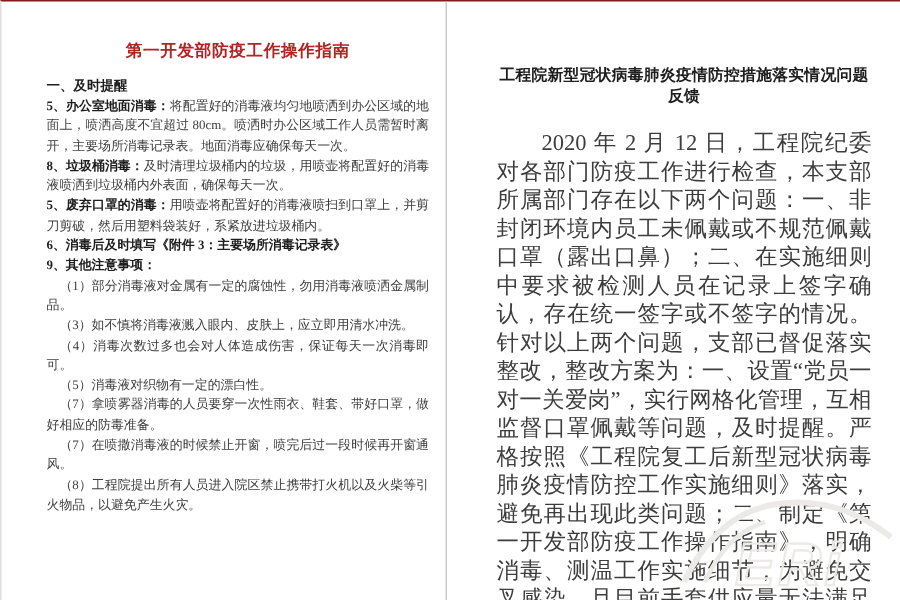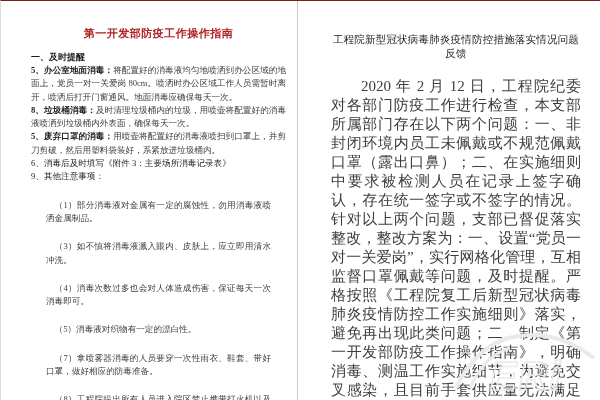--- a/index.html
+++ b/index.html
@@ -26,33 +26,33 @@
     font-size:11px;font-weight:bold;color:#b22323;letter-spacing:0.5px;
   }
   .sec-heading{
     margin:0;font-size:9px;line-height:14px;font-weight:bold;color:#1e1e1e;
   }
   .item{
     margin:0;font-size:8.6px;line-height:13.3px;color:#3d3d3d;
     text-align:justify;
   }
   .item b{color:#1e1e1e;}
-  .item.bold-line{font-weight:normal;color:#1e1e1e;}
+  .item.bold-line{font-weight:bold;color:#1e1e1e;}
   .note{
-    margin:15px;font-size:8.6px;line-height:13.3px;color:#3d3d3d;
+    margin:0;font-size:8.6px;line-height:13.3px;color:#3d3d3d;
     text-indent:1em;text-align:justify;
   }
   
   .page-right{
     position:absolute;left:297px;top:0;width:303px;height:400px;
     box-sizing:border-box;padding:32px 20px 0 33px;
   }
   .rtitle{
-    margin:0 0 16px 0;text-align:center;
-    font-size:10.5px;font-weight:normal;color:#1e1e1e;letter-spacing:0.2px;
+    margin:10px 0 16px 0;text-align:center;
+    font-size:10.5px;font-weight:bold;color:#1e1e1e;letter-spacing:0.2px;
   }
   .rpara{
     margin:0;font-size:15px;line-height:19px;color:#3d3d3d;
     text-indent:2em;text-align:justify;
   }
   .sig{
     margin-top:42px;text-align:right;padding-right:28px;
     font-size:9.5px;color:#3d3d3d;letter-spacing:1px;
   }
   .sigdate{
@@ -67,31 +67,32 @@
 </style>
 </head>
 <body>
 
 <div class="canvas">
 
   <div class="page-left">
     <h1 class="ltitle">第一开发部防疫工作操作指南</h1>
     <p class="sec-heading">一、及时提醒</p>
 
-    <p class="item"><b>5、办公室地面消毒：</b><span>将配置好的消毒液均匀地喷洒到办公区域的地面上，党员一对一关爱岗 80cm。喷洒时办公区域工作人员需暂时离开，喷洒后打开门窗通风。地面消毒应确保每天一次。</span></p>
+    <p class="item"><b>5、办公室地面消毒：</b><span>将配置好的消毒液均匀地喷洒到办公区域的地面上，喷洒高度不宜超过 80cm。喷洒时办公区域工作人员需暂时离开，主要场所消毒记录表。地面消毒应确保每天一次。</span></p>
     <p class="item"><b>8、垃圾桶消毒：</b><span>及时清理垃圾桶内的垃圾，用喷壶将配置好的消毒液喷洒到垃圾桶内外表面，确保每天一次。</span></p>
     <p class="item"><b>5、废弃口罩的消毒：</b><span>用喷壶将配置好的消毒液喷扫到口罩上，并剪刀剪破，然后用塑料袋装好，系紧放进垃圾桶内。</span></p>
     <p class="item bold-line">6、消毒后及时填写《附件 3：主要场所消毒记录表》</p>
     <p class="item bold-line">9、其他注意事项：</p>
 
     <p class="note">（1）部分消毒液对金属有一定的腐蚀性，勿用消毒液喷洒金属制品。</p>
     <p class="note">（3）如不慎将消毒液溅入眼内、皮肤上，应立即用清水冲洗。</p>
     <p class="note">（4）消毒次数过多也会对人体造成伤害，保证每天一次消毒即可。</p>
     <p class="note">（5）消毒液对织物有一定的漂白性。</p>
     <p class="note">（7）拿喷雾器消毒的人员要穿一次性雨衣、鞋套、带好口罩，做好相应的防毒准备。</p>
+    <p class="note">（7）在喷撒消毒液的时候禁止开窗，喷完后过一段时候再开窗通风。</p>
     <p class="note">（8）工程院提出所有人员进入院区禁止携带打火机以及火柴等引火物品，以避免产生火灾。</p>
   </div>
 
   <div class="seam"></div>
 
   <div class="page-right">
     <h1 class="rtitle">工程院新型冠状病毒肺炎疫情防控措施落实情况问题反馈</h1>
     <p class="rpara">2020 年 2 月 12 日，工程院纪委对各部门防疫工作进行检查，本支部所属部门存在以下两个问题：一、非封闭环境内员工未佩戴或不规范佩戴口罩（露出口鼻）；二、在实施细则中要求被检测人员在记录上签字确认，存在统一签字或不签字的情况。针对以上两个问题，支部已督促落实整改，整改方案为：一、设置“党员一对一关爱岗”，实行网格化管理，互相监督口罩佩戴等问题，及时提醒。严格按照《工程院复工后新型冠状病毒肺炎疫情防控工作实施细则》落实，避免再出现此类问题；二、制定《第一开发部防疫工作操作指南》，明确消毒、测温工作实施细节，为避免交叉感染，且目前手套供应量无法满足每人一副，实操中由测量人员统一记录体温和被测人员姓名。</p>
     <div class="sig">工程院第一开发部党支部</div>
     <div class="sigdate">2020 年 2 月 13 日</div>

